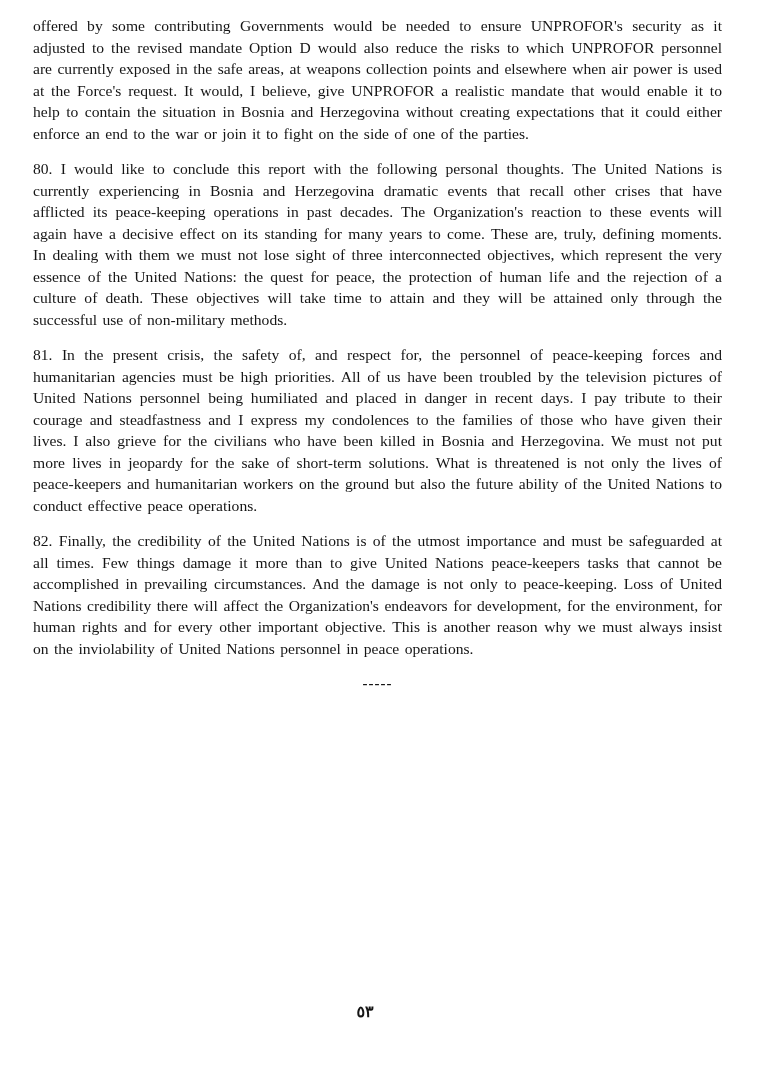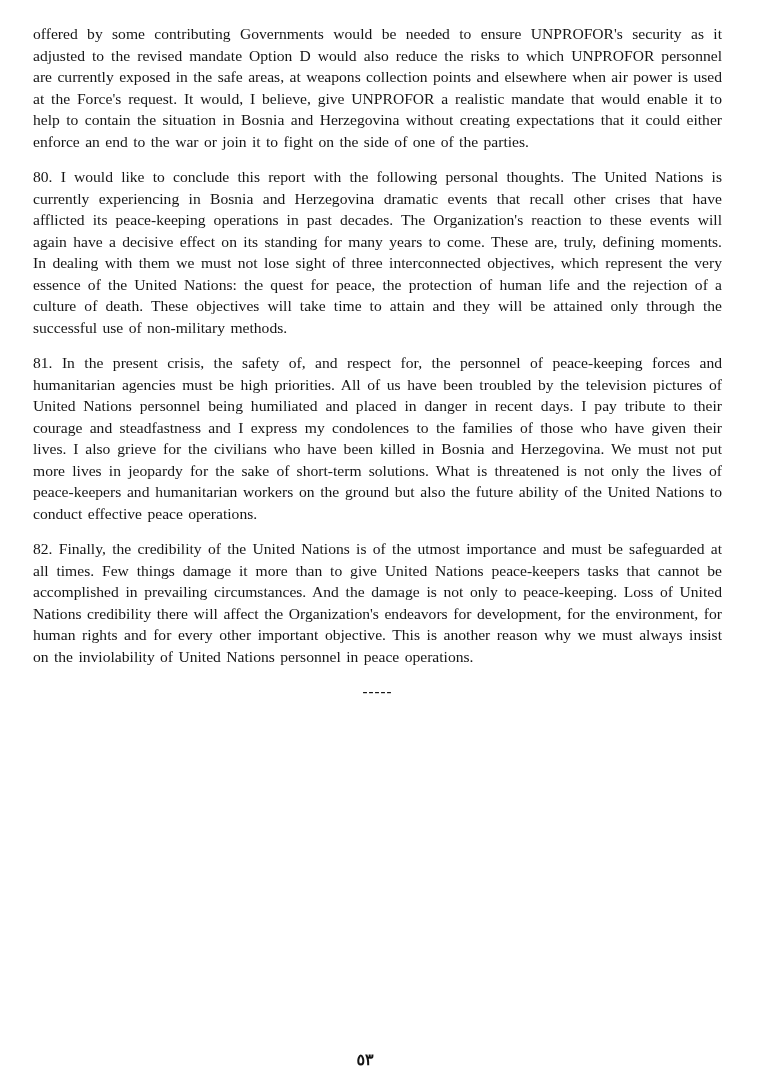--- a/index.html
+++ b/index.html
@@ -13,42 +13,42 @@
     position: relative;
     font-family: "Liberation Serif", serif;
     color: #151515;
     overflow: hidden;
   }
   .page {
     position: relative;
     width: 758px;
     height: 1078px;
     box-sizing: border-box;
-    padding: 23px 36px 0 33px;
+    padding: 15px 36px 0 33px;
     background: #ffffff;
   }
   .para {
     text-align: justify;
     font-size: 15.6px;
     line-height: 21.5px;
     margin: 0 0 14px 0;
     word-spacing: 1.5px;
     -webkit-font-smoothing: antialiased;
   }
   .separator {
     text-align: center;
     margin-top: 16px;
     font-size: 15px;
     font-weight: bold;
     letter-spacing: 1px;
     color: #151515;
   }
   .page-number {
     position: absolute;
-    top: 1050px;
+    top: 1002px;
     left: 0;
     width: 730px;
     text-align: center;
     font-family: Liberation Sans, sans-serif;
     font-weight: bold;
     font-size: 16px;
     color: #151515;
   }
 </style>
 </head>

